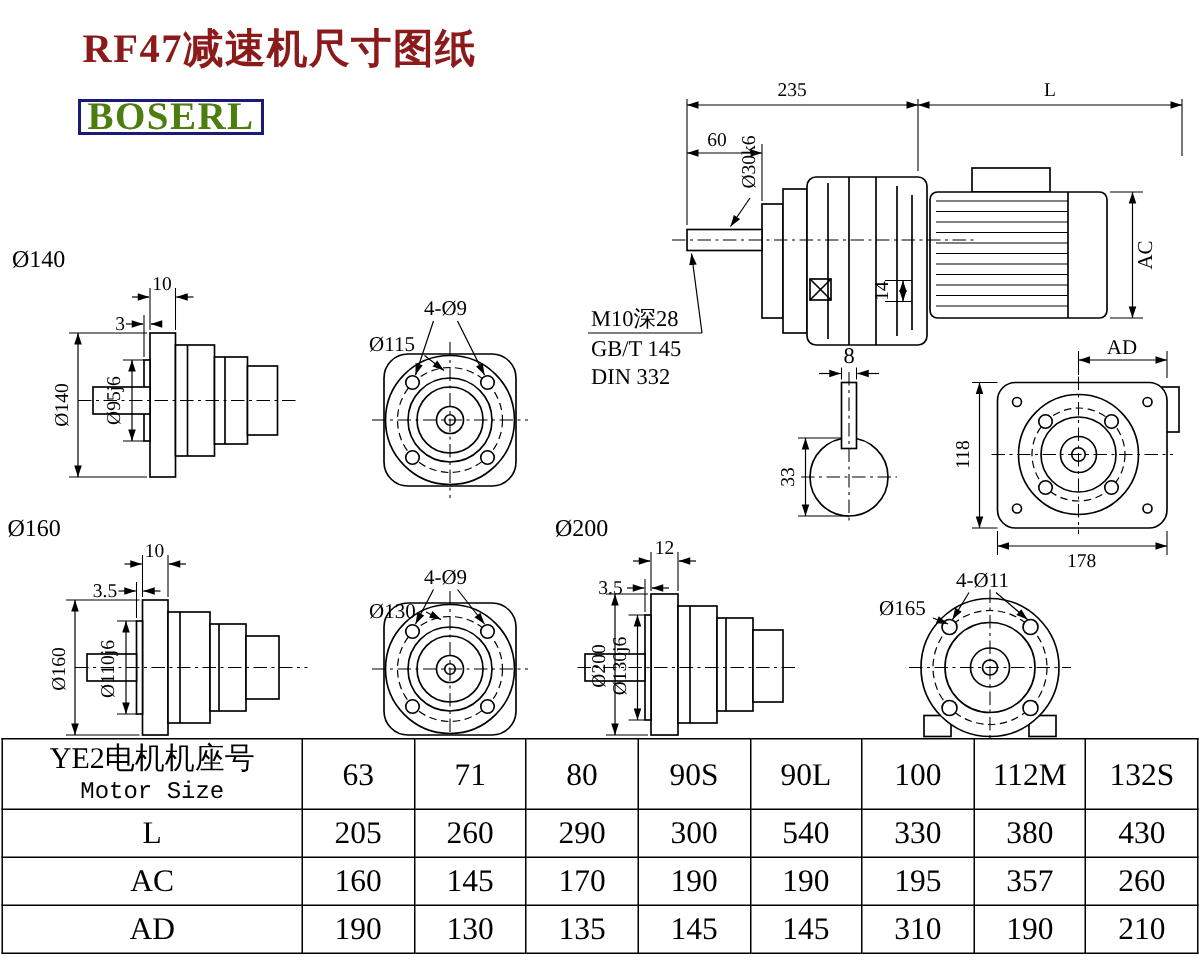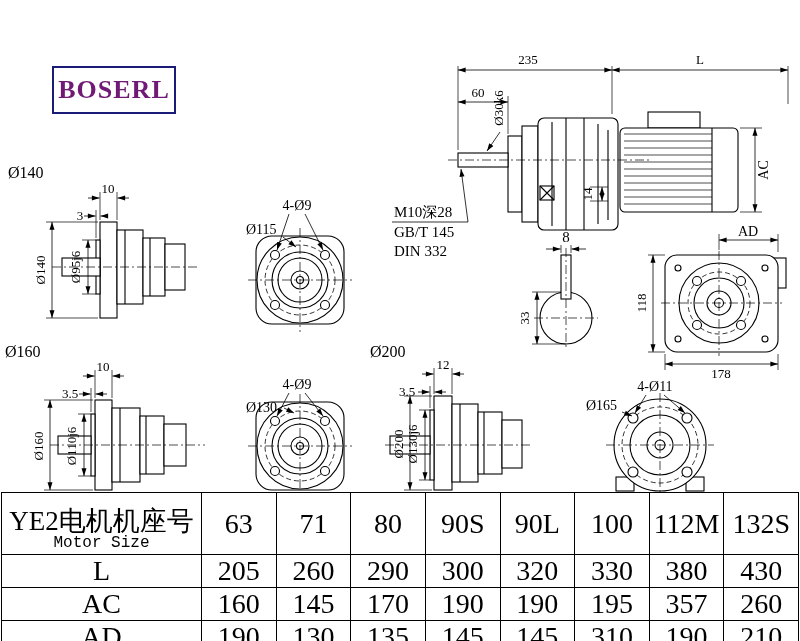--- a/index.html
+++ b/index.html
@@ -2,42 +2,42 @@
 <html><head>
 <meta charset="utf-8">
 <style>
   * { box-sizing: border-box; }
   html,body { margin:0; padding:0; background:#fff; }
   #stage { position:relative; width:800px; height:641px; background:#fff; overflow:hidden;
            font-family:"Liberation Sans", sans-serif; }
   #drawing { position:absolute; left:0; top:0; }
   #title { position:absolute; left:55px; top:14px; font:bold 27px "Liberation Serif", serif;
            color:#8b1a1a; letter-spacing:1px; white-space:nowrap; }
-  #logo  { position:absolute; left:52px; top:66px; width:124px; height:48px;
+  #logo  { position:absolute; left:52px; top:66px; width:124px; height:24px;
            border:2px solid #1a1a78; background:#fff; display:flex; align-items:center; justify-content:center;
-           font:bold 26px "Liberation Serif", serif; color:#701a75; letter-spacing:1px; }
+           font:bold 26px "Liberation Serif", serif; color:#4d7c0f; letter-spacing:1px; }
 
   
   .ol  { stroke:#000; stroke-width:1.1; fill:none; }
   .olf { stroke:#000; stroke-width:1.1; fill:#fff; }
   .dl  { stroke:#000; stroke-width:0.8; fill:none; }
   .xl  { stroke:#000; stroke-width:0.7; fill:none; }
   .cl  { stroke:#000; stroke-width:0.7; fill:none; stroke-dasharray:9 3 2 3; }
   .bc  { stroke:#000; stroke-width:0.8; fill:none; stroke-dasharray:5 3; }
   #drawing text { font-family:"Liberation Serif", serif; fill:#000; }
   .t13 { font-size:13px; } .t14 { font-size:14px; } .t15 { font-size:15px; } .t16 { font-size:16px; }
 
   
   #size-table { position:absolute; left:1px; top:492px; width:798px; border-collapse:collapse;
                 table-layout:fixed; text-align:center; color:#000; font-family:"Liberation Serif", serif; }
   #size-table th, #size-table td { border:1px solid #000; padding:0; font-weight:normal; vertical-align:middle; }
-  #size-table td { font-size:28px; height:32px; }
+  #size-table td { font-size:21px; height:32px; }
   #size-table tr.hdr th, #size-table tr.hdr td { height:47px; }
   #size-table col.c0 { width:200px; }
-  .hd-cn { font-size:27px; line-height:24px;margin-top:16px; }
+  .hd-cn { font-size:20px; line-height:24px; }
   .hd-en { font-size:16px; line-height:21px; font-family:"Liberation Mono", monospace; }
 </style>
 </head>
 <body>
 
 <div id="stage">
 
   <svg id="drawing" width="800" height="492" viewBox="0 0 800 492">
     <defs>
       <marker id="ar" viewBox="0 0 10 10" refX="9" refY="5" markerWidth="9" markerHeight="9" orient="auto-start-reverse" markerUnits="userSpaceOnUse">
@@ -241,20 +241,21 @@
         <circle class="olf" cx="687" cy="472" r="5"></circle>
       <path class="cl" d="M606,445H714 M660,393V492"></path>
       <line class="dl" x1="646" y1="395" x2="635" y2="413" marker-end="url(#ar)"></line>
       <line class="dl" x1="664" y1="395" x2="685" y2="413" marker-end="url(#ar)"></line>
       <line class="dl" x1="622" y1="412" x2="632" y2="416" marker-end="url(#ar)"></line>
       <text class="t14" x="655" y="391" text-anchor="middle">4-Ø11</text>
       <text class="t14" x="586" y="410">Ø165</text>
     </g>
   </svg>
 
+  <div id="title">RF47减速机尺寸图纸</div>
   <div id="logo">BOSERL</div>
 
   <table id="size-table">
     <colgroup>
         <col class="c0">
         <col>
         <col>
         <col>
         <col>
         <col>
@@ -276,21 +277,21 @@
         <td>100</td>
         <td>112M</td>
         <td>132S</td>
       </tr>
       <tr>
         <td>L</td>
         <td>205</td>
         <td>260</td>
         <td>290</td>
         <td>300</td>
-        <td>320</td>
+        <td>540</td>
         <td>330</td>
         <td>380</td>
         <td>430</td>
       </tr>
       <tr>
         <td>AC</td>
         <td>160</td>
         <td>145</td>
         <td>170</td>
         <td>190</td>

